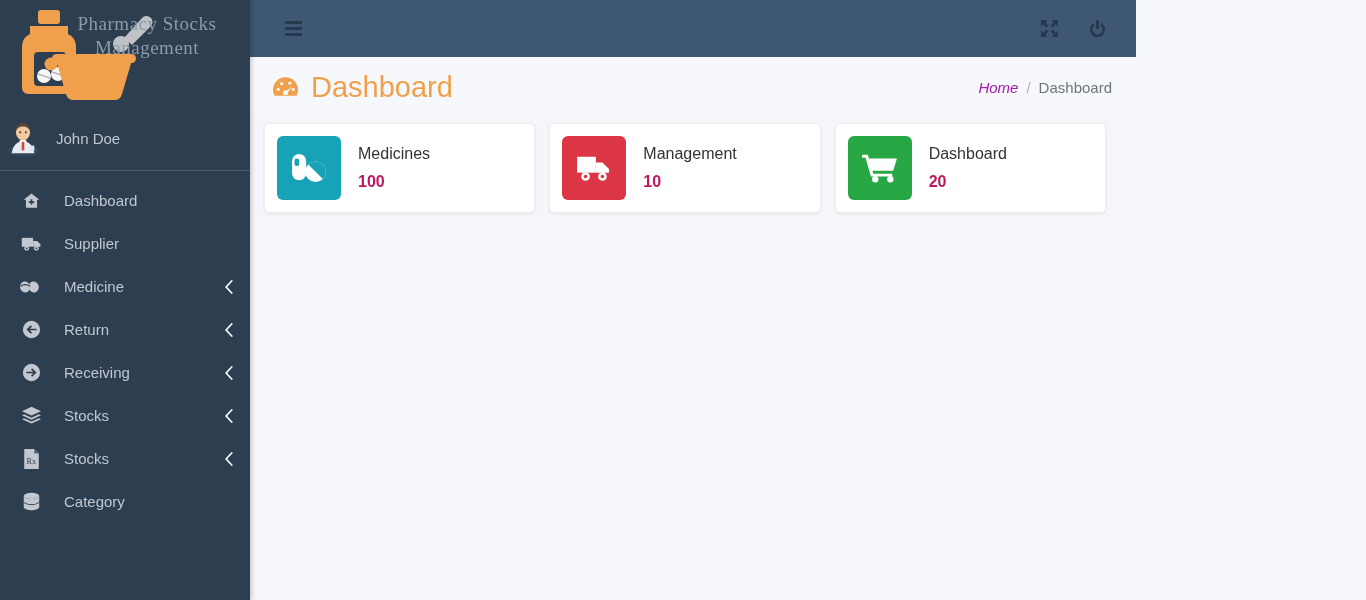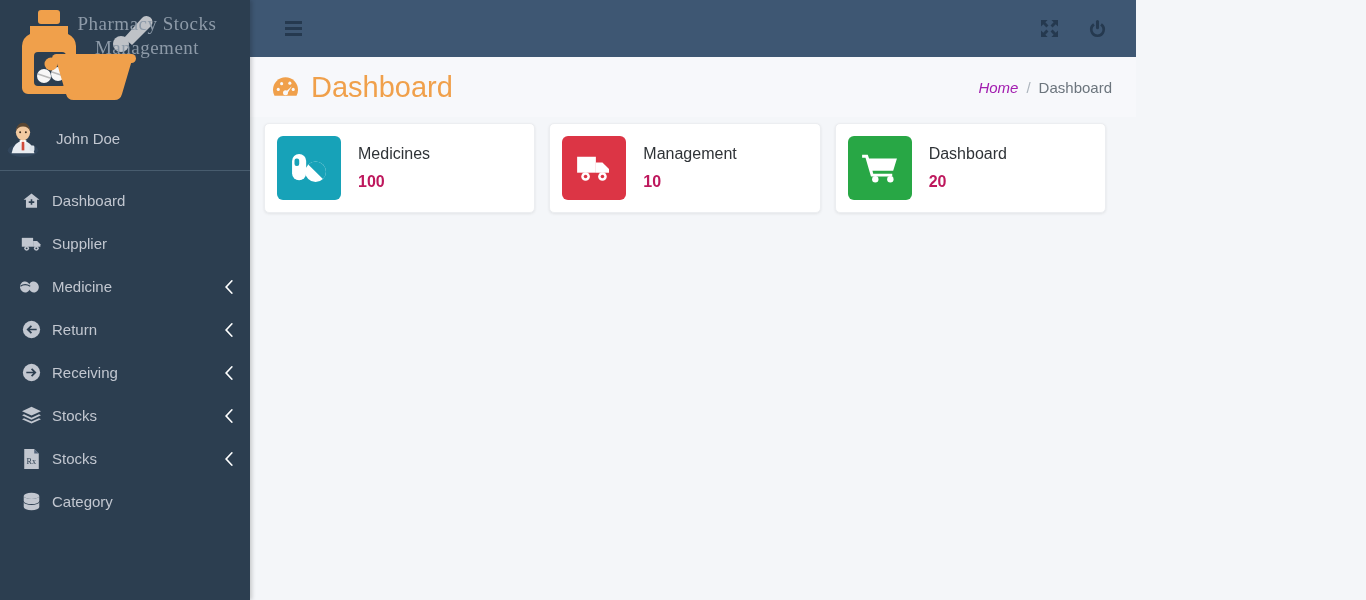--- a/index.html
+++ b/index.html
@@ -48,21 +48,21 @@
   .nav { list-style:none; }
   .nav-item {
     display:flex; align-items:center;
     height:43px; padding:0 16px 0 20px;
     color:#c2c7d0; font-size:15px; cursor:pointer;
     position:relative;
   }
   .nav-icon {
     width:22px; flex:0 0 22px; height:22px;
     display:flex; align-items:center; justify-content:center;
-    margin-right:10px;
+    margin-right:22px;
   }
   .nav-icon svg { display:block; fill:#c2c7d0; }
   .nav-label { flex:1 1 auto; white-space:nowrap; }
   .nav-caret { flex:0 0 auto; color:#c2c7d0; }
   .nav-caret svg { display:block; fill:#ffffff; }
 
   
   .content-wrap {
     flex:1 1 auto; height:600px;
     display:flex; flex-direction:column;

